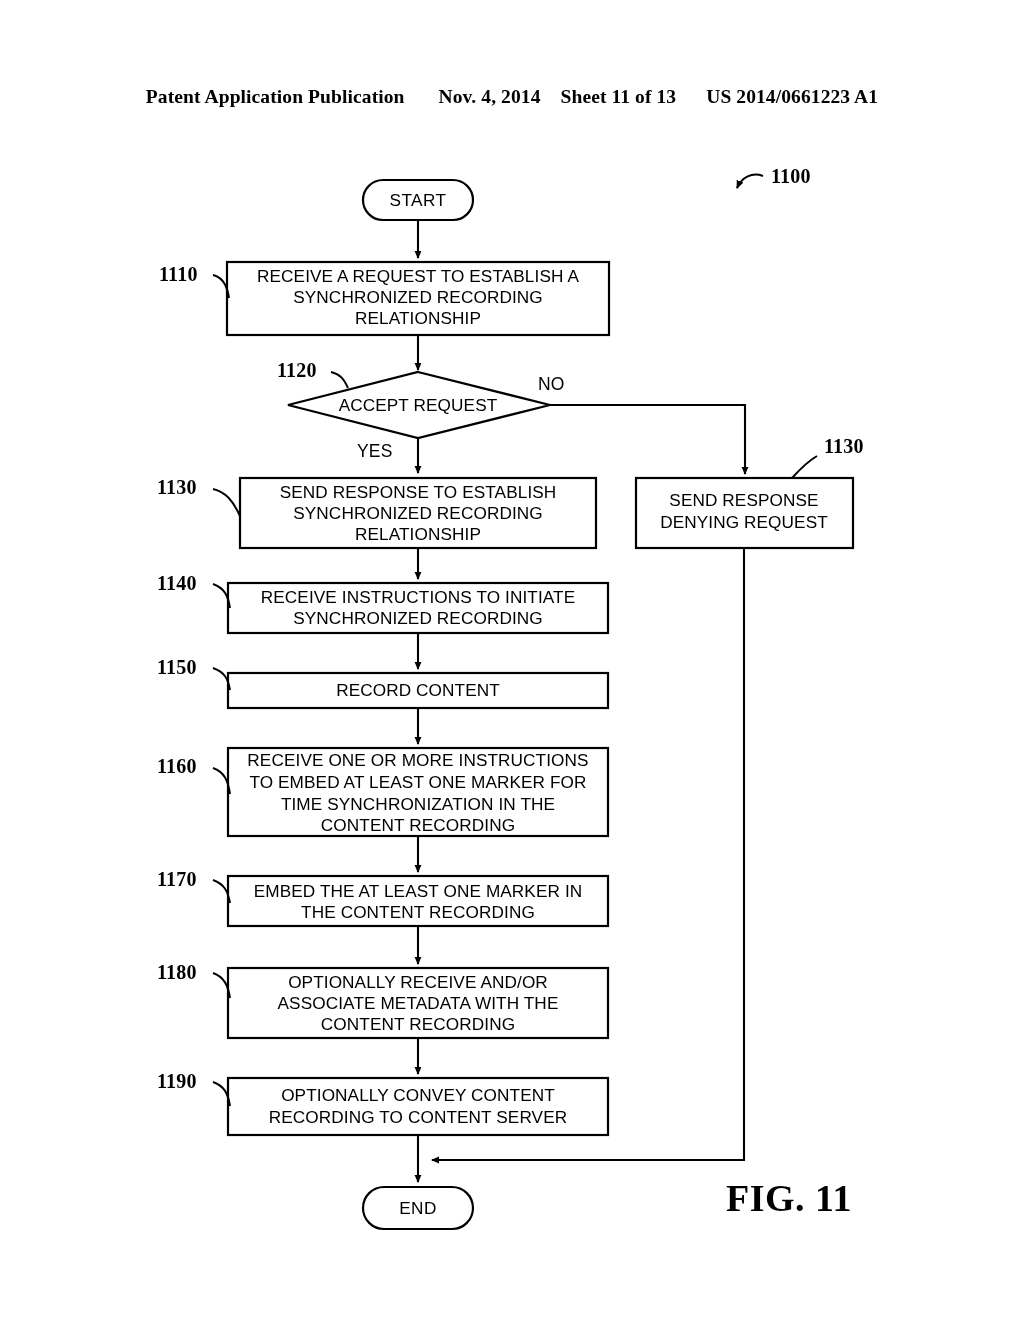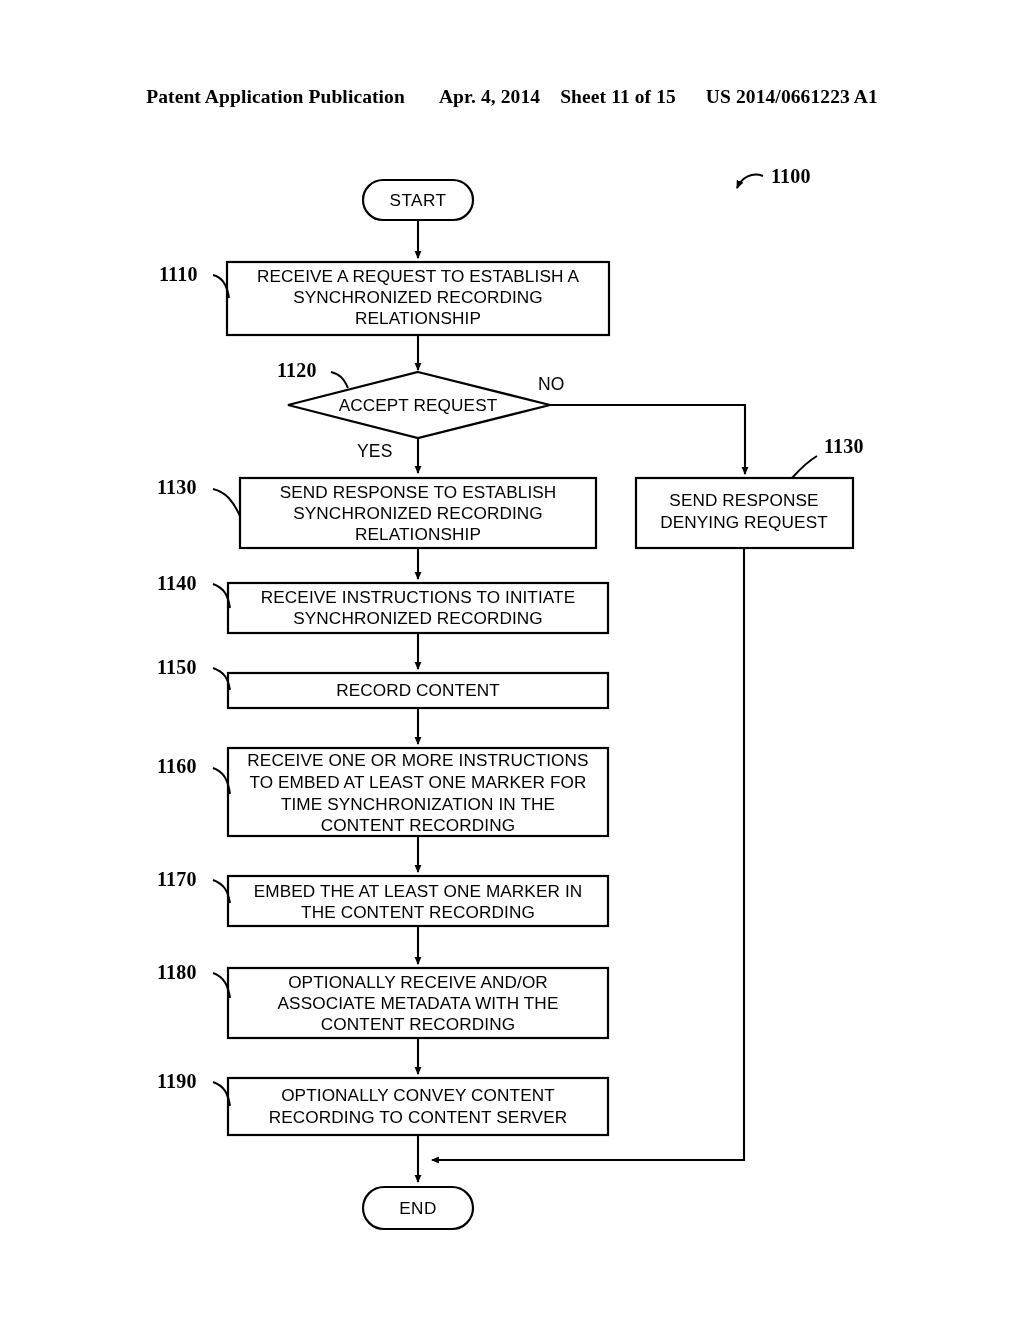--- a/index.html
+++ b/index.html
@@ -117,27 +117,28 @@
   }
 </style>
 </head>
 <body>
 
 <div id="page">
 
   <div id="pub-header">
     <span class="h-seg">Patent Application Publication</span>
     <span class="gap-a"></span>
-    <span class="h-seg">Apr. 4, 2014</span>
+    <span class="h-seg">Nov. 4, 2014</span>
     <span class="gap-b"></span>
-    <span class="h-seg">Sheet 11 of 15</span>
+    <span class="h-seg">Sheet 11 of 13</span>
     <span class="gap-c"></span>
     <span class="h-seg">US 2014/0661223 A1</span>
   </div>
 
+  <div id="fig-label">FIG. 11</div>
 
   <svg id="diagram" viewBox="0 0 1024 1320" xmlns="http://www.w3.org/2000/svg">
 
     <defs>
       <marker id="arrowhead" markerWidth="9" markerHeight="9" refX="7.4" refY="3.6" orient="auto" markerUnits="userSpaceOnUse">
         <path d="M0,0 L8.4,3.6 L0,7.2 z" fill="#000000"></path>
       </marker>
       <marker id="arrowhead-l" markerWidth="9" markerHeight="9" refX="7.4" refY="3.6" orient="auto" markerUnits="userSpaceOnUse">
         <path d="M0,0 L8.4,3.6 L0,7.2 z" fill="#000000"></path>
       </marker>

